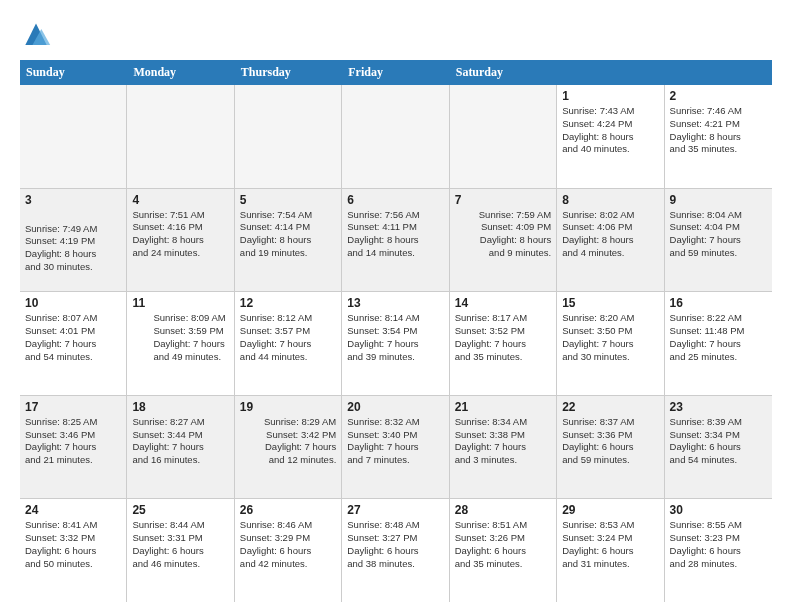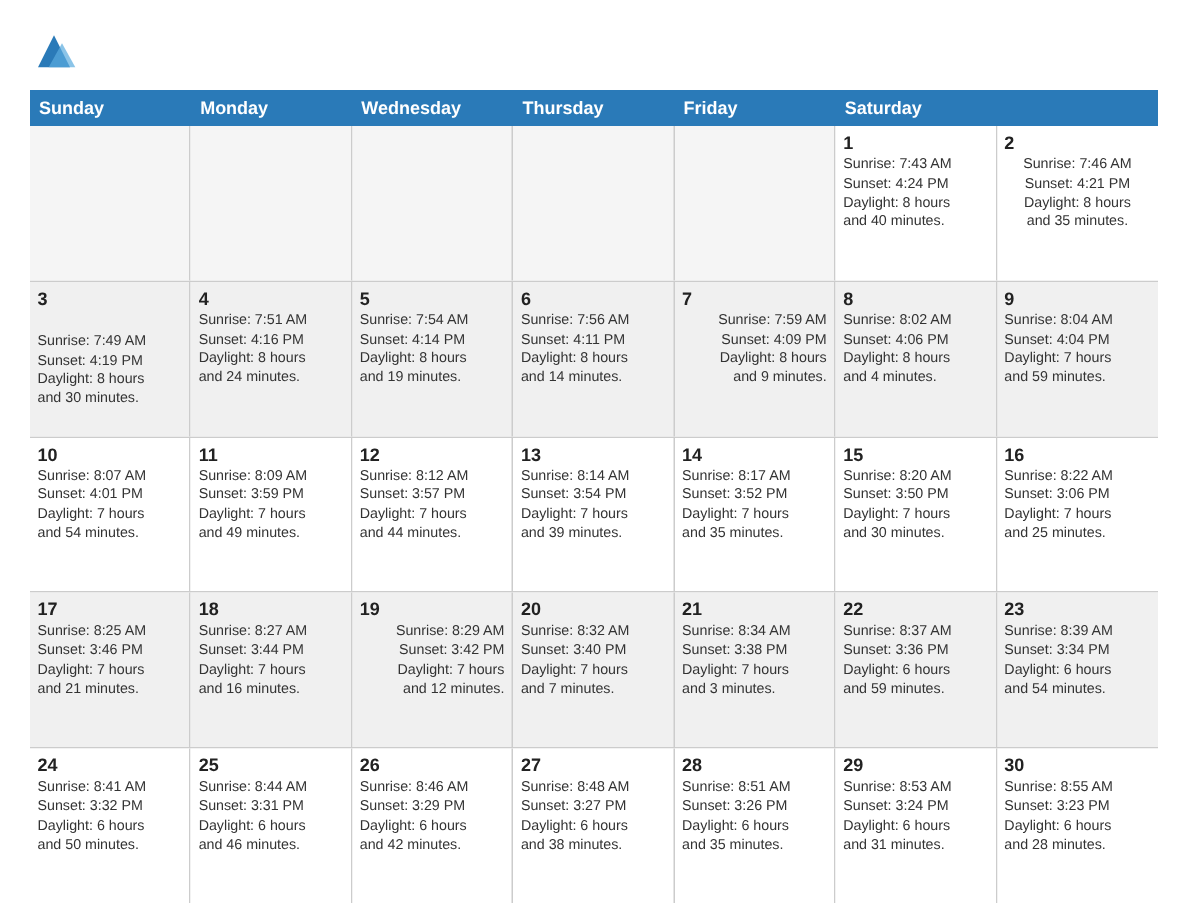--- a/index.html
+++ b/index.html
@@ -64,20 +64,21 @@
     }
     .calendar {
       flex: 1;
       display: flex;
       flex-direction: column;
     }
     .cal-header {
       display: grid;
       grid-template-columns: repeat(7, 1fr);
       background: #2a7ab8;
+      font-family: Liberation Serif, serif;
     }
     .cal-header-cell {
       color: #fff;
       font-size: 12px;
       font-weight: bold;
       padding: 5px 6px;
       text-align: left;
     }
     .cal-body {
       display: flex;
@@ -142,42 +143,41 @@
     <div class="title-block">
       <div class="month-title"></div>
       <div class="location"></div>
     </div>
   </div>
 
   <div class="calendar">
     <div class="cal-header">
     <div class="cal-header-cell">Sunday</div>
         <div class="cal-header-cell">Monday</div>
-        <div class="cal-header-cell">Wednesday</div>
         <div class="cal-header-cell">Thursday</div>
         <div class="cal-header-cell">Friday</div>
         <div class="cal-header-cell">Saturday</div>
       </div>
     <div class="cal-body">
     <div class="cal-row">
           <div class="cal-cell empty"></div>
           <div class="cal-cell empty"></div>
           <div class="cal-cell empty"></div>
           <div class="cal-cell empty"></div>
           <div class="cal-cell empty"></div>
           <div class="cal-cell">
             <span class="day-num">1</span>
             <div class="day-info" style="white-space: pre-line;">Sunrise: 7:43 AM
 Sunset: 4:24 PM
 Daylight: 8 hours
 and 40 minutes.</div>
           </div>
           <div class="cal-cell">
             <span class="day-num">2</span>
-            <div class="day-info" style="white-space: pre-line; text-align: center;">Sunrise: 7:46 AM
+            <div class="day-info" style="white-space: pre-line;">Sunrise: 7:46 AM
 Sunset: 4:21 PM
 Daylight: 8 hours
 and 35 minutes.</div>
           </div>
         </div>
         <div class="cal-row">
           <div class="cal-cell shaded">
             <span class="day-num">3</span>
             <div class="day-info" style="white-space: pre-line; margin-top: 16px;">Sunrise: 7:49 AM
 Sunset: 4:19 PM
@@ -230,21 +230,21 @@
         <div class="cal-row">
           <div class="cal-cell">
             <span class="day-num">10</span>
             <div class="day-info" style="white-space: pre-line;">Sunrise: 8:07 AM
 Sunset: 4:01 PM
 Daylight: 7 hours
 and 54 minutes.</div>
           </div>
           <div class="cal-cell">
             <span class="day-num">11</span>
-            <div class="day-info" style="white-space: pre-line;">Sunrise: 8:09 AM
+            <div class="day-info" style="white-space: pre-line; margin-left: 21px;">Sunrise: 8:09 AM
 Sunset: 3:59 PM
 Daylight: 7 hours
 and 49 minutes.</div>
           </div>
           <div class="cal-cell">
             <span class="day-num">12</span>
             <div class="day-info" style="white-space: pre-line;">Sunrise: 8:12 AM
 Sunset: 3:57 PM
 Daylight: 7 hours
 and 44 minutes.</div>
@@ -266,21 +266,21 @@
           <div class="cal-cell">
             <span class="day-num">15</span>
             <div class="day-info" style="white-space: pre-line;">Sunrise: 8:20 AM
 Sunset: 3:50 PM
 Daylight: 7 hours
 and 30 minutes.</div>
           </div>
           <div class="cal-cell">
             <span class="day-num">16</span>
             <div class="day-info" style="white-space: pre-line;">Sunrise: 8:22 AM
-Sunset: 3:06 PM
+Sunset: 11:48 PM
 Daylight: 7 hours
 and 25 minutes.</div>
           </div>
         </div>
         <div class="cal-row">
           <div class="cal-cell shaded">
             <span class="day-num">17</span>
             <div class="day-info" style="white-space: pre-line;">Sunrise: 8:25 AM
 Sunset: 3:46 PM
 Daylight: 7 hours

